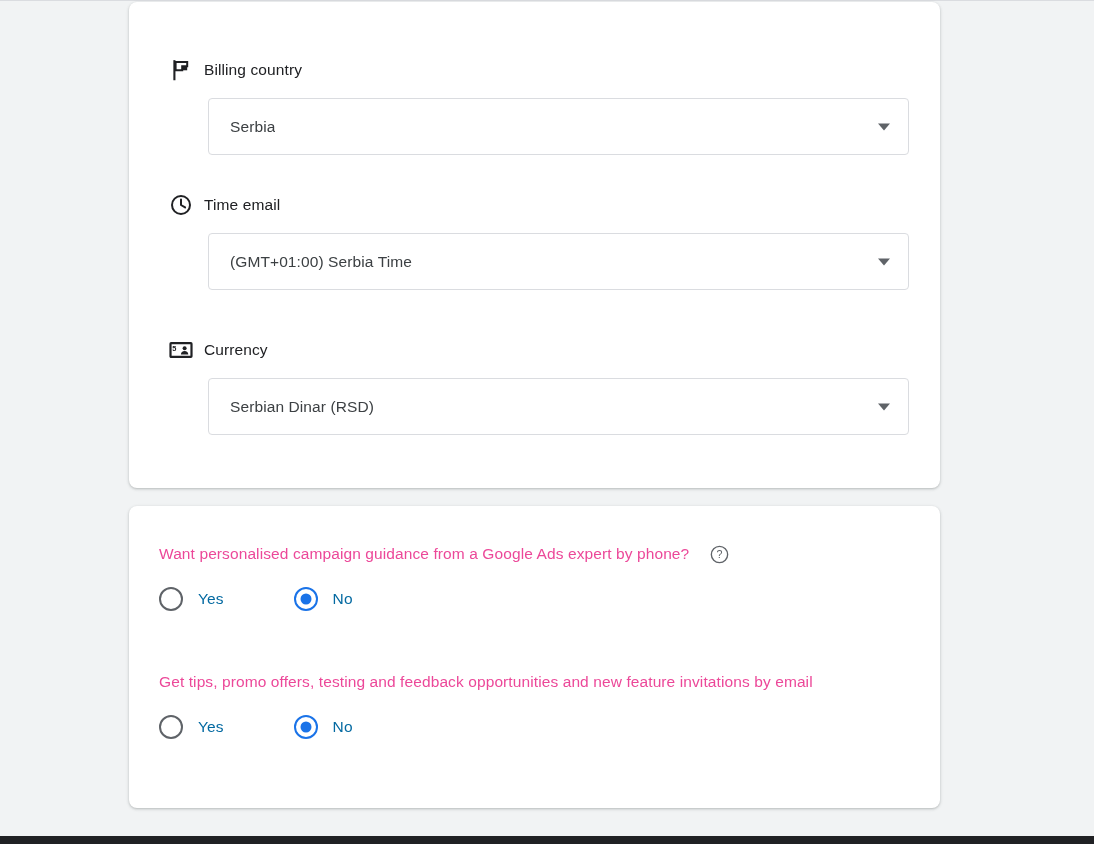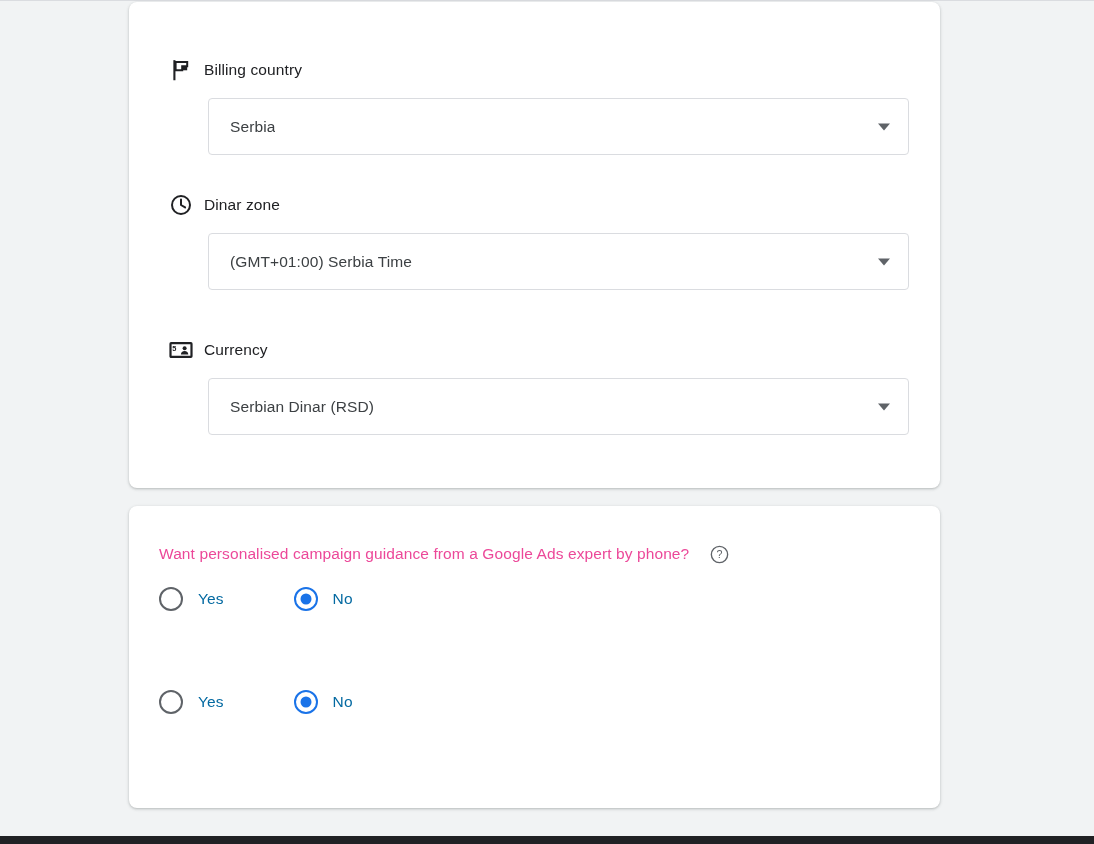--- a/index.html
+++ b/index.html
@@ -207,21 +207,21 @@
         <span class="select-arrow"></span>
       </div>
     </div>
 
     <div class="field-group" style="top:191px;">
       <div class="field-label-row">
         <svg class="field-icon" viewBox="0 0 24 24">
           <circle cx="12" cy="12" r="9" fill="none" stroke="#202124" stroke-width="2"></circle>
           <path d="M12 6.6V12l4.1 2.4" fill="none" stroke="#202124" stroke-width="2" stroke-linecap="round" stroke-linejoin="round"></path>
         </svg>
-        <span class="field-label">Dinar zone</span>
+        <span class="field-label">Time email</span>
       </div>
       <div class="select-wrap">
         <span class="select-value">(GMT+01:00) Serbia Time</span>
         <span class="select-arrow"></span>
       </div>
     </div>
 
     <div class="field-group" style="top:336px;">
       <div class="field-label-row">
         <svg class="field-icon" viewBox="0 0 24 24">
@@ -256,20 +256,23 @@
           <span class="radio-label">Yes</span>
         </div>
         <div class="radio-option checked">
           <span class="radio-circle"></span>
           <span class="radio-label">No</span>
         </div>
       </div>
     </div>
 
     <div class="question-block" style="top:163px;">
+      <div class="question-row">
+        <span class="question-text">Get tips, promo offers, testing and feedback opportunities and new feature invitations by email</span>
+      </div>
       <div class="radio-row">
         <div class="radio-option">
           <span class="radio-circle"></span>
           <span class="radio-label">Yes</span>
         </div>
         <div class="radio-option checked">
           <span class="radio-circle"></span>
           <span class="radio-label">No</span>
         </div>
       </div>

